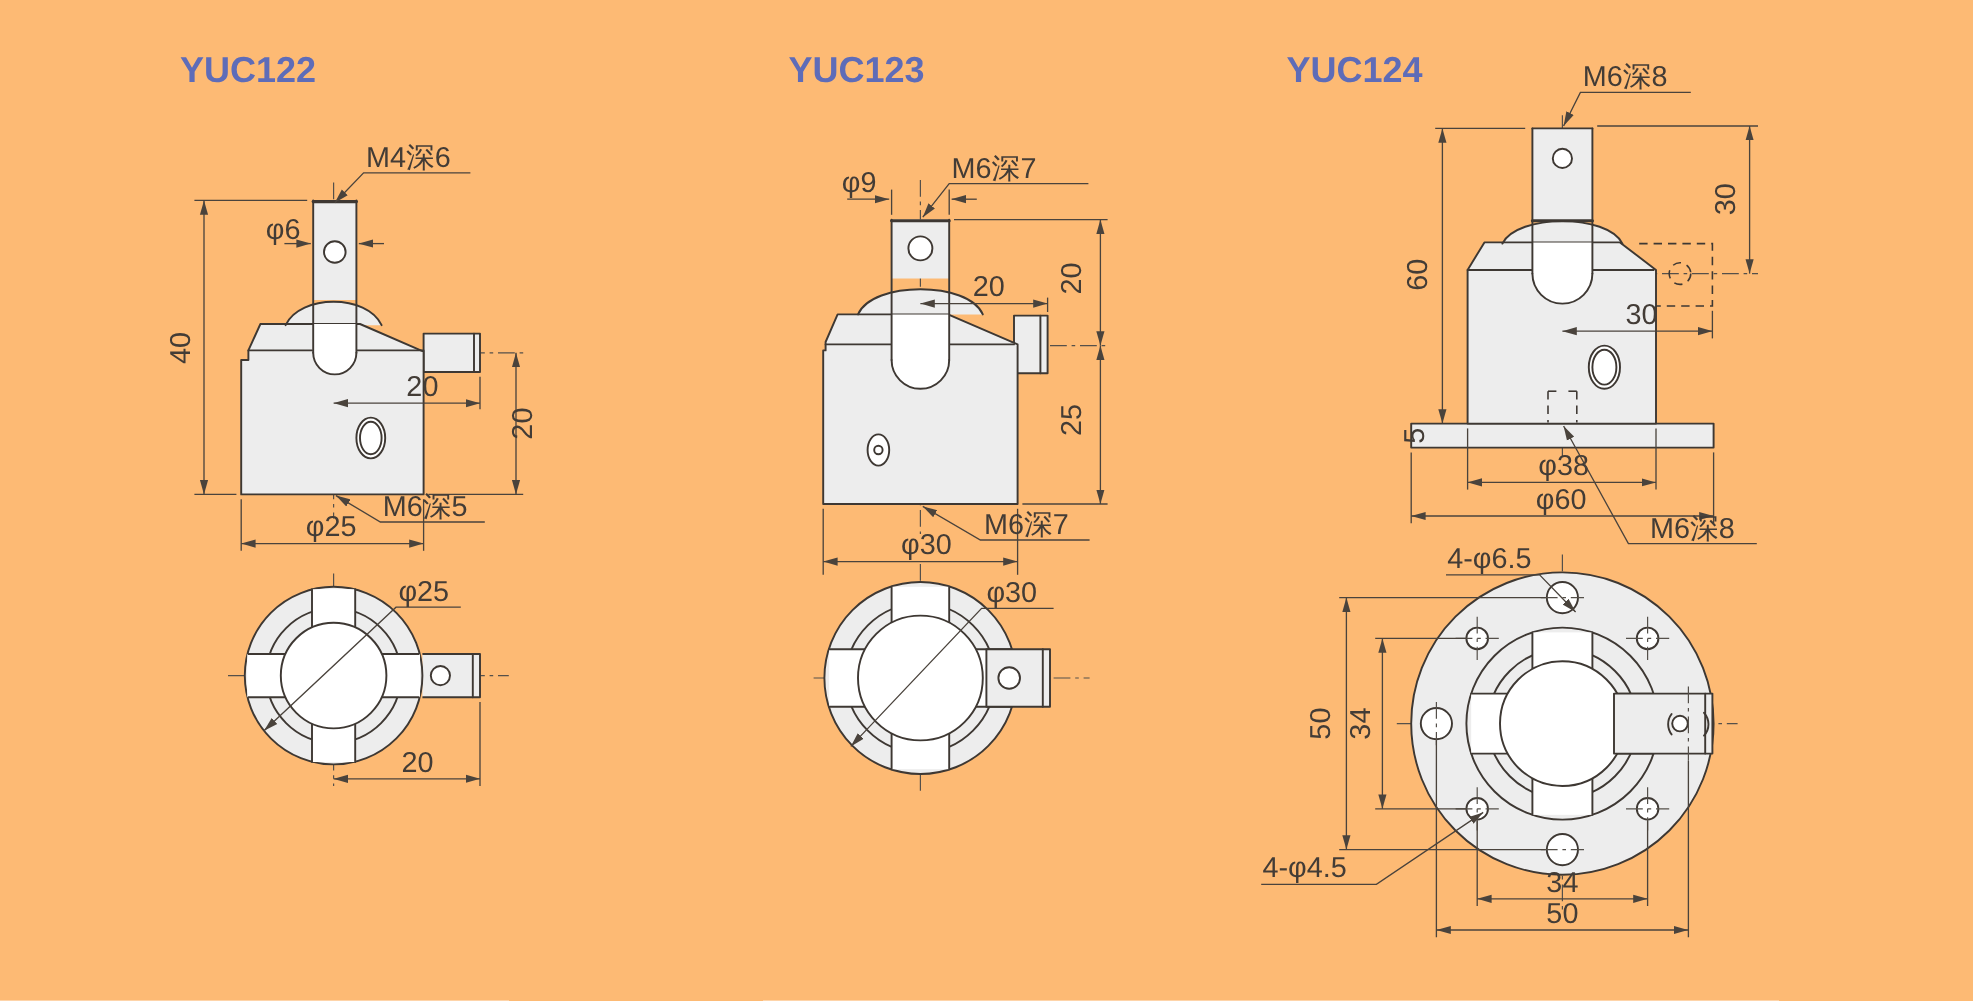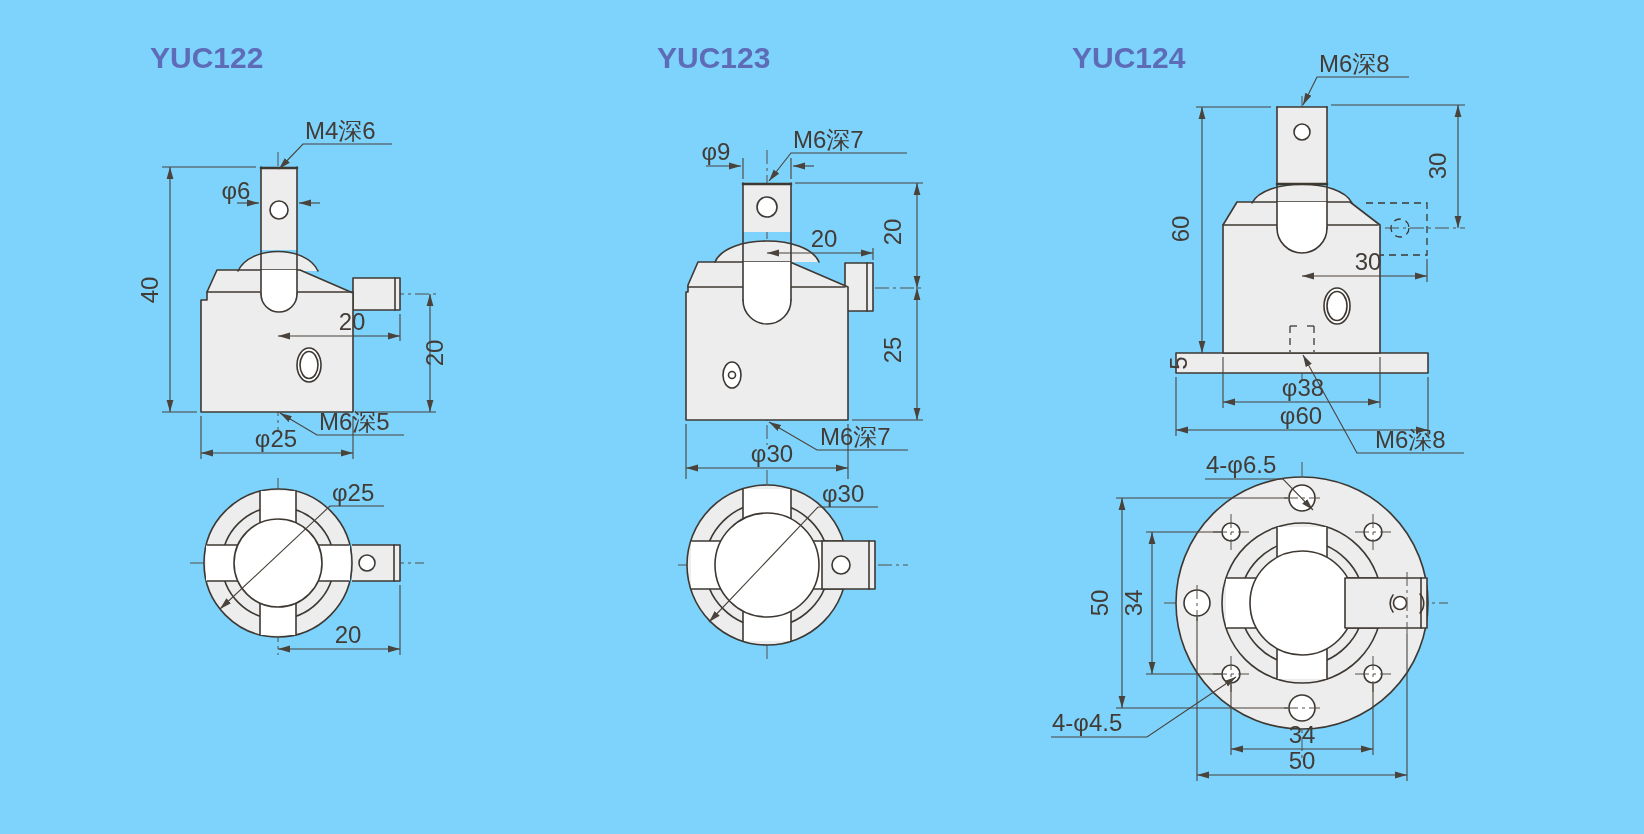--- a/index.html
+++ b/index.html
@@ -1,16 +1,16 @@
 <!DOCTYPE html>
 <html><head>
 <meta charset="utf-8">
 <style>
   html,body{margin:0;padding:0;background:#ffffff;}
-  #stage{position:relative;width:1644px;height:834px;background:#7dd3fc;overflow:hidden;
+  #stage{position:relative;width:1644px;height:834px;background:#fdba74;overflow:hidden;
          font-family:"Liberation Sans", sans-serif;}
   svg{display:block;}
   .t   {font:600 30px "Liberation Sans", sans-serif; fill:#5e6cb8;}
   .d   {font:24px "Liberation Sans", sans-serif; fill:#433c36;}
   .part{fill:#ededed;stroke:#3e3833;stroke-width:1.6;stroke-linejoin:round;}
   .pw  {fill:#ffffff;stroke:#3e3833;stroke-width:1.6;stroke-linejoin:round;}
   .fil {fill:#ededed;stroke:none;}
   .ln  {fill:none;stroke:#3e3833;stroke-width:1.6;stroke-linecap:round;}
   .thk {stroke-width:2.6;}
   .dim {fill:none;stroke:#4a433c;stroke-width:1.1;}

